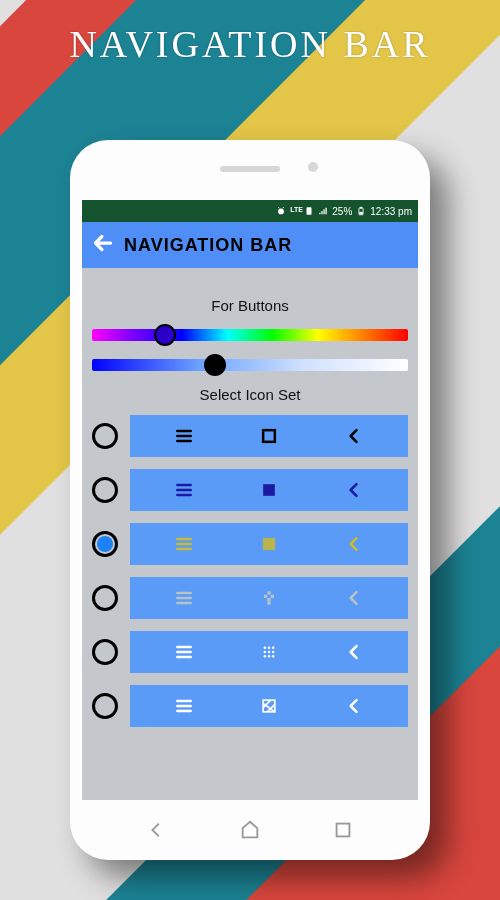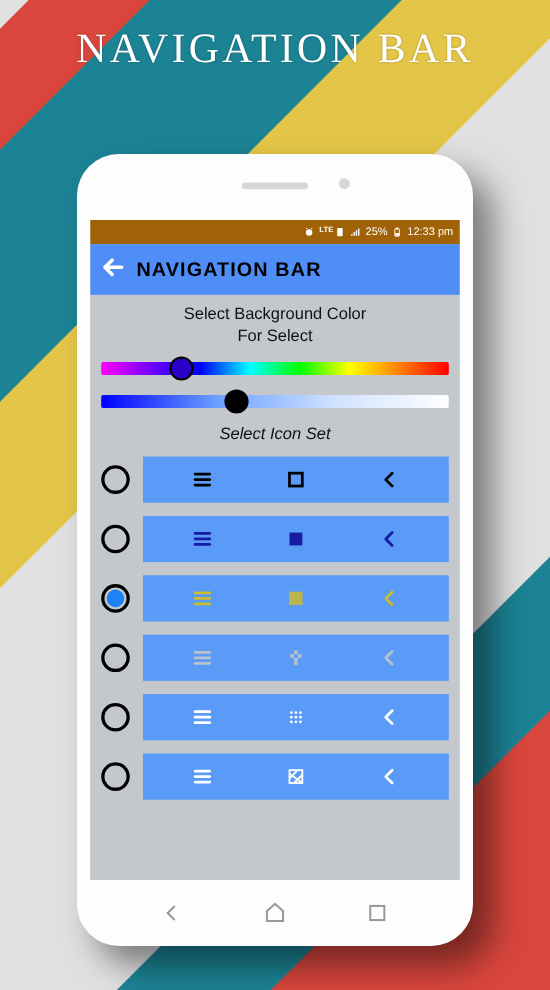--- a/index.html
+++ b/index.html
@@ -80,21 +80,21 @@
   .screen {
     width: 100%;
     height: 100%;
     background: #c4c8cd;
     position: relative;
     overflow: hidden;
   }
 
   .statusbar {
     height: 22px;
-    background:#a16207;
+    background:#14532d;
     color:#fff;
     font-size:10px;
     display:flex;
     justify-content:flex-end;
     align-items:center;
     gap:4px;
     padding: 0 6px;
   }
   .statusbar .ic { width:10px; height:10px; display:inline-block;}
 
@@ -218,34 +218,34 @@
       <span class="back-arrow">
         <svg width="26" height="26" viewBox="0 0 24 24" fill="none" stroke="#fff" stroke-width="3" stroke-linecap="round" stroke-linejoin="round">
             <path d="M19 12H5M11 18l-6-6 6-6"></path>
           </svg>
       </span>
       <span class="appbar-title">NAVIGATION BAR</span>
     </div>
 
     <div class="content">
       <h3>
-        <span>Select Background Color</span><br>
-        <span>For Select</span>
+        <br>
+        <span>For Buttons</span>
       </h3>
 
       <div class="slider-wrap">
         <div class="track hue-track"></div>
         <div class="thumb hue"></div>
       </div>
       <div class="slider-wrap">
         <div class="track sat-track"></div>
         <div class="thumb sat"></div>
       </div>
 
-      <h3 style="margin:10px 0 10px;font-style:italic;">Select Icon Set</h3>
+      <h3 style="margin:10px 0 10px;">Select Icon Set</h3>
 
       <div class="iconset-list" id="iconset-list">
           <div class="iconset-row">
             <div class="radio"></div>
             <div class="preview">
               <div class="pv-icon">
                 <svg viewBox="0 0 24 24" fill="none" stroke="#000000" stroke-width="3" stroke-linecap="round">
                   <line x1="4" y1="6" x2="20" y2="6"></line>
                   <line x1="4" y1="12" x2="20" y2="12"></line>
                   <line x1="4" y1="18" x2="20" y2="18"></line>

